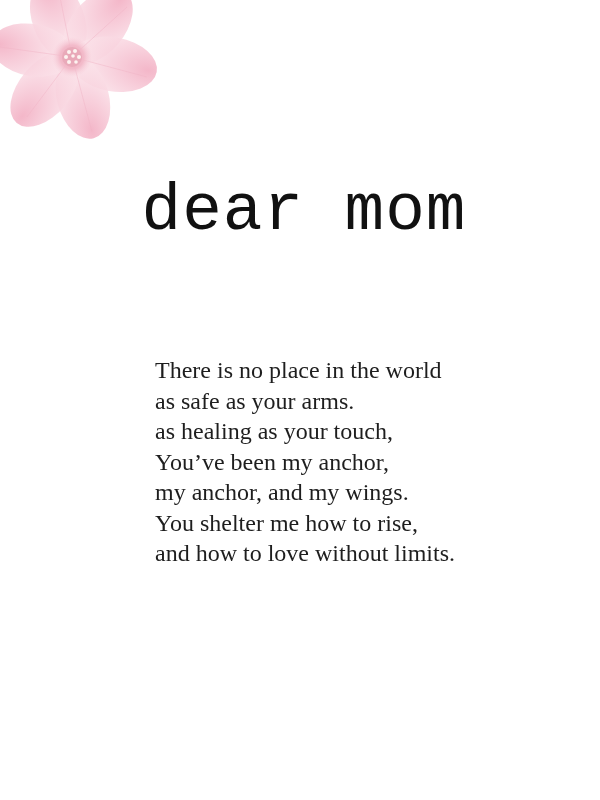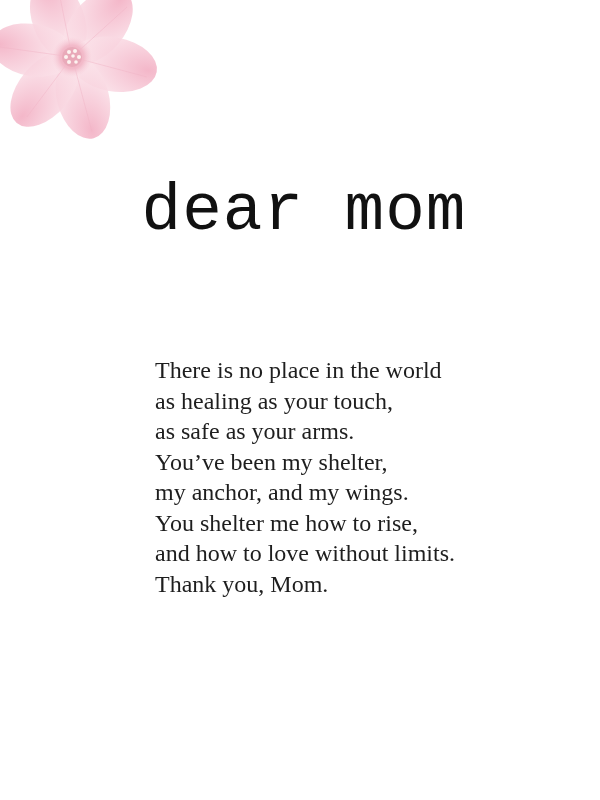--- a/index.html
+++ b/index.html
@@ -97,20 +97,19 @@
       <circle cx="-3" cy="5" r="2"></circle>
       <circle cx="4" cy="5" r="1.8"></circle>
     </g>
   </g>
 </svg>
 
 <h1 class="title">dear mom</h1>
 
 <ul class="poem">
   <li>There is no place in the world</li>
+  <li>as safe as your arms.</li>
   <li>as healing as your touch,</li>
-  <li>as safe as your arms.</li>
-  <li>You’ve been my shelter,</li>
+  <li>You’ve been my anchor,</li>
   <li>my anchor, and my wings.</li>
   <li>You shelter me how to rise,</li>
   <li>and how to love without limits.</li>
-  <li>Thank you, Mom.</li>
 </ul>
 
 </body></html>

